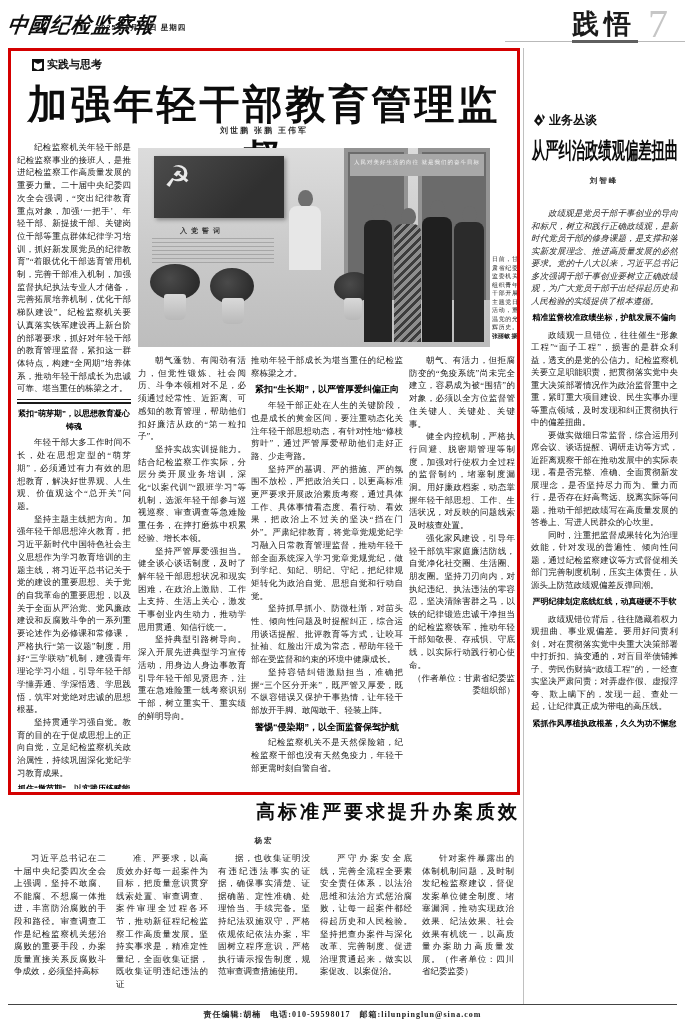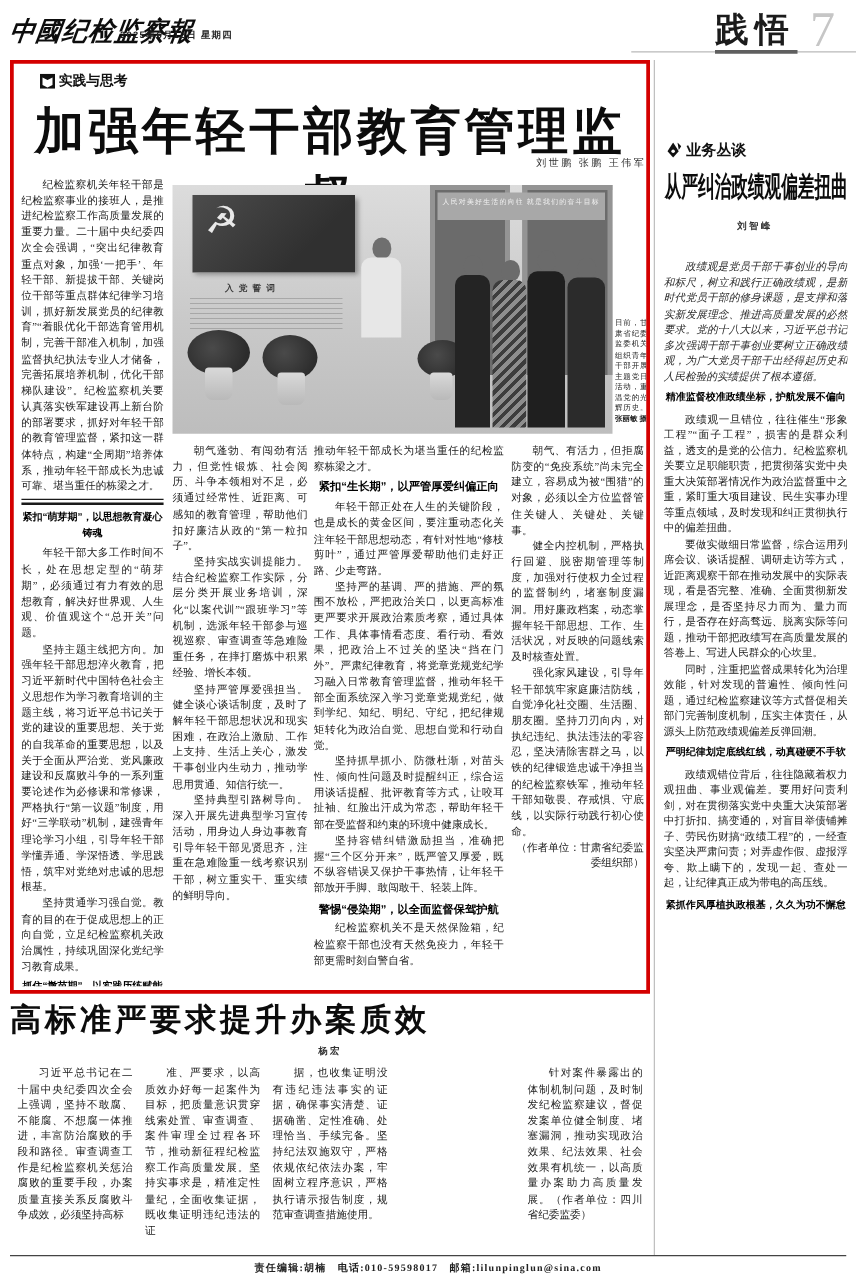--- a/index.html
+++ b/index.html
@@ -23,22 +23,22 @@
 
   
   #main-article {
     position:absolute; left:8px; top:48px; width:512px; height:747px;
     border:3px solid #d40000; background:#fff; overflow:hidden;
   }
   .article-tag { position:absolute; left:5px; top:6px; display:flex; align-items:center; gap:3px;
     font-family:"Liberation Sans",sans-serif; font-weight:bold; font-size:11px; color:#111;padding-left:16px; }
   .main-title { position:absolute; left:0; top:26px; width:100%; text-align:center;
     font-size:40px; font-weight:900; letter-spacing:3px; color:#0c0c0c; }
-  .main-authors { position:absolute; left:0; top:74px; width:100%; text-align:right;
-    font-size:8px; font-weight:normal; color:#333; letter-spacing:2px; }
+  .main-authors { position:absolute; left:0; top:74px; width:100%; text-align:center;
+    font-size:8px; font-weight:bold; color:#333; letter-spacing:2px; }
   .ncol { position:absolute; text-align:justify; overflow:hidden; font-size:8.5px; line-height:12.7px; color:#202020; }
   .ncol p { text-indent:2em; }
   .ncol p.noindent { text-indent:0; }
   .ncol p.attribution { text-indent:0; text-align:right; }
   #col1 { left:6px;   top:90px;  width:114px; height:648px; }
   #col2 { left:127px; top:303px; width:108px; height:436px; }
   #col3 { left:240px; top:303px; width:152px; height:436px; }
   #col4 { left:398px; top:303px; width:106px; height:436px; }
   .h-sec { font-family:"Liberation Sans",sans-serif; font-weight:bold; text-align:center;
     margin:4px 0 3px 0; color:#000; }
@@ -64,22 +64,22 @@
     background:radial-gradient(circle at 40% 40%,#4a4a46,#2c2c2a 75%); }
   .plant-pot { position:absolute; width:22px; height:26px; background:linear-gradient(#d9d9d5,#b9b9b5);
     border-radius:3px 3px 6px 6px; }
   .fig-head { position:absolute; width:15px; height:17px; border-radius:50% 50% 45% 45%; background:#6f6a64; }
   .fig-body { position:absolute; border-radius:8px 8px 0 0; }
   .caption { position:absolute; left:481px; top:204px; width:26px; height:100px; overflow:hidden;
     font-size:6px; line-height:8.5px; text-align:justify; color:#222; }
   .caption .credit { font-weight:bold; }
 
   
-  .bottom-title { position:absolute; left:8px; top:799px; width:512px; text-align:left;
-    font-size:25px; font-weight:900; letter-spacing:3px; color:#0c0c0c; }
+  .bottom-title { position:absolute; left:8px; top:799px; width:512px; text-align:right;
+    font-size:19px; font-weight:900; letter-spacing:3px; color:#0c0c0c; }
   .bottom-author { position:absolute; left:8px; top:836px; width:512px; text-align:center;
     font-size:7.5px; font-weight:bold; color:#333; letter-spacing:2px; }
   .bcol { position:absolute; top:852px; width:92px; height:150px; overflow:hidden;
     text-align:justify; font-size:8.5px; line-height:12.6px; color:#202020; }
   .bcol p { text-indent:2em; }
   #bcol1{left:14px;} #bcol2{left:116px;} #bcol3{left:218px;} #bcol4{left:320px;} #bcol5{left:422px;}
 
   
   .v-rule { position:absolute; left:523px; top:48px; width:1px; height:956px; background:#c0c0c0; }
   .sb-tag { position:absolute; left:532px; top:112px; display:flex; align-items:center; gap:4px;
@@ -213,20 +213,23 @@
   <div class="bottom-author">杨宏</div>
   <div id="bcol1" class="bcol">
       <p>习近平总书记在二十届中央纪委四次全会上强调，坚持不敢腐、不能腐、不想腐一体推进，丰富防治腐败的手段和路径。审查调查工作是纪检监察机关惩治腐败的重要手段，办案质量直接关系反腐败斗争成效，必须坚持高标</p>
     </div>
   <div id="bcol2" class="bcol">
       <p>准、严要求，以高质效办好每一起案件为目标，把质量意识贯穿线索处置、审查调查、案件审理全过程各环节，推动新征程纪检监察工作高质量发展。坚持实事求是，精准定性量纪，全面收集证据，既收集证明违纪违法的证</p>
     </div>
   <div id="bcol3" class="bcol">
       <p>据，也收集证明没有违纪违法事实的证据，确保事实清楚、证据确凿、定性准确、处理恰当、手续完备。坚持纪法双施双守，严格依规依纪依法办案，牢固树立程序意识，严格执行请示报告制度，规范审查调查措施使用。</p>
     </div>
+  <div id="bcol4" class="bcol">
+      <p>严守办案安全底线，完善全流程全要素安全责任体系，以法治思维和法治方式惩治腐败，让每一起案件都经得起历史和人民检验。坚持把查办案件与深化改革、完善制度、促进治理贯通起来，做实以案促改、以案促治。</p>
+    </div>
   <div id="bcol5" class="bcol">
       <p>针对案件暴露出的体制机制问题，及时制发纪检监察建议，督促发案单位健全制度、堵塞漏洞，推动实现政治效果、纪法效果、社会效果有机统一，以高质量办案助力高质量发展。（作者单位：四川省纪委监委）</p>
     </div>
 
   <div class="v-rule"></div>
   <div class="sb-tag">
     <svg class="pen-icon-svg" width="13" height="13" viewBox="0 0 13 13">
         <path d="M6.5 0 L11 7 L6.5 12 L2 7 Z" fill="#111"></path>
         <circle cx="6.5" cy="7" r="1.4" fill="#fff"></circle>
         <path d="M10 0 L13 3 L11 6 Z" fill="#111"></path>

